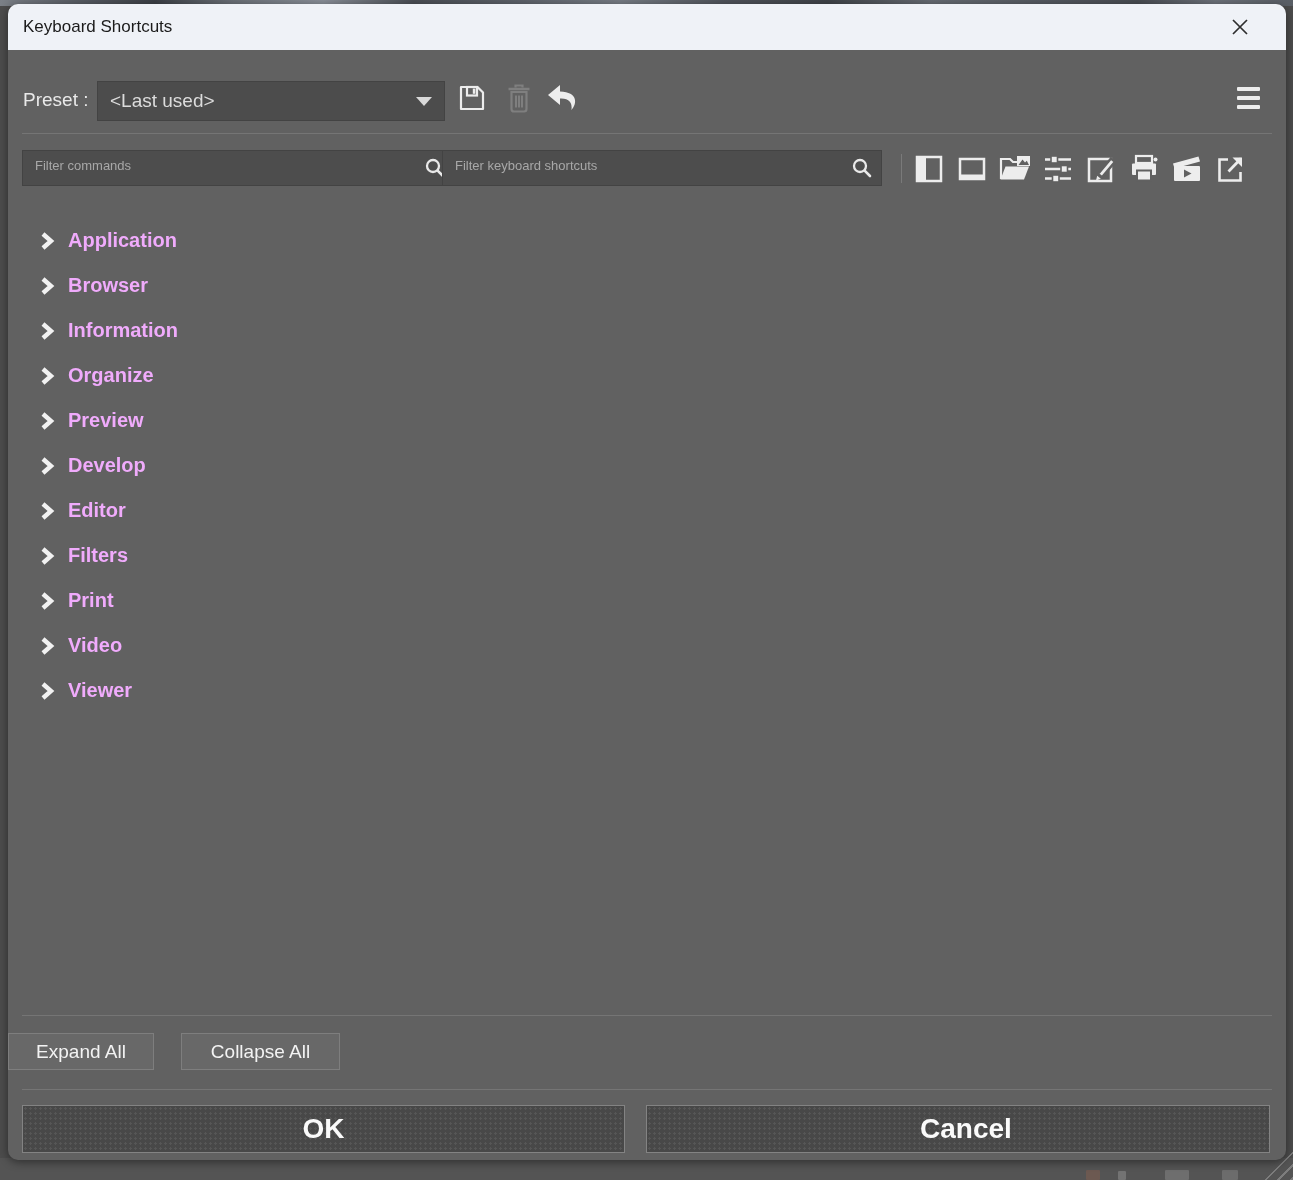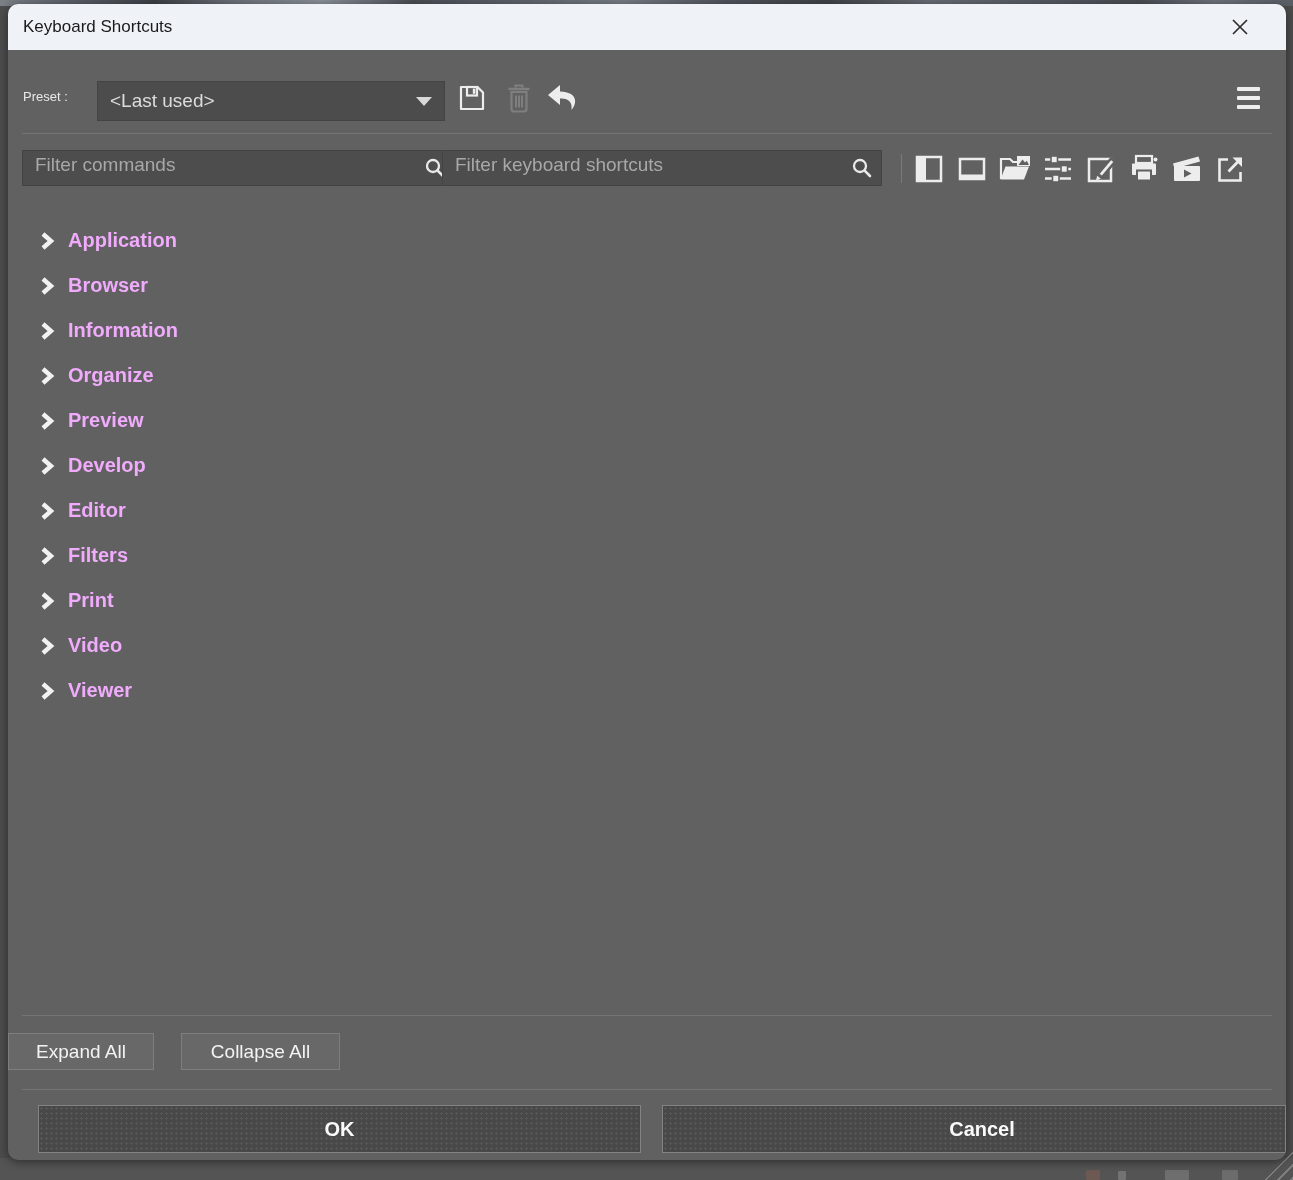--- a/index.html
+++ b/index.html
@@ -33,41 +33,41 @@
   .titlebar {
     height:46px; background:#eff2f7; display:flex; align-items:center;
     padding:0 32px 0 15px;
   }
   .titlebar .title { font-size:17px; color:#1b1b1b; }
   .close-btn {
     margin-left:auto; width:28px; height:28px; display:flex; align-items:center; justify-content:center;
     background:transparent; border:none; cursor:pointer;
   }
 
-  .row-label { position:absolute; color:#e9e9e9; font-size:13px; }
+  .row-label { position:absolute; color:#e9e9e9; font-size:19px; }
   .combo {
     position:absolute; left:89px; top:77px; width:348px; height:40px;
     background:#4c4c4c; border:1px solid #434343;
     display:flex; align-items:center; padding:0 12px; cursor:pointer;
   }
   .combo .combo-value { color:#dcdcdc; font-size:19px; flex:1; }
   .combo .arrow-down { width:0; height:0; border-left:8px solid transparent; border-right:8px solid transparent; border-top:9px solid #d9d9d9; }
 
   .icon-btn { position:absolute; background:transparent; border:none; cursor:pointer; padding:0; line-height:0; }
   .icon-btn.disabled { cursor:default; }
 
   .hamburger { display:flex; flex-direction:column; gap:5px; }
   .hamburger span { display:block; width:23px; height:4px; background:#ededed; border-radius:1px; }
 
   .sep { position:absolute; left:14px; right:14px; height:1px; background:#757575; }
 
   .filter-wrap { position:absolute; height:36px; }
   .filter-wrap input {
     width:100%; height:100%; background:#4d4d4d; border:1px solid #434343;
-    color:#e6e6e6; font-size:19px; font-family:"Liberation Sans", sans-serif;
+    color:#e6e6e6; font-size:13px; font-family:"Liberation Sans", sans-serif;
     padding:0 42px 6px 12px; outline:none;
   }
   .filter-wrap input::placeholder { color:#a8a8a8; opacity:1; }
   .filter-wrap .search-glyph { position:absolute; right:9px; top:7px; pointer-events:none; }
 
   .vdivider { position:absolute; width:1px; background:#7a7a7a; }
 
   .mode-toolbar { position:absolute; left:905px; top:149px; display:flex; gap:12px; }
   .mode-toolbar .icon-btn { position:static; width:31px; height:32px; display:flex; align-items:center; justify-content:center; }
 
@@ -79,21 +79,21 @@
   .small-btn {
     position:absolute; height:37px; background:#686868; border:1px solid #7e7e7e;
     color:#f3f3f3; font-size:19px; font-family:"Liberation Sans", sans-serif; cursor:pointer;
   }
   .big-btn {
     position:absolute; height:48px; top:1101px;
     background-color:#484848;
     background-image:radial-gradient(rgba(255,255,255,.08) 1px, transparent 1.3px);
     background-size:5px 5px;
     border:1px solid #838383;
-    color:#fafafa; font-size:20px; font-weight:bold; font-family:"Liberation Sans", sans-serif; cursor:pointer;margin-left:16px;
+    color:#fafafa; font-size:28px; font-weight:bold; font-family:"Liberation Sans", sans-serif; cursor:pointer;
   }
   svg { display:block; }
 </style>
 </head>
 <body>
 
 <div class="backdrop-photo-strip"></div>
 <div class="backdrop-bottom-strip">
   <span class="ghost-icon" style="left:1086px; top:12px; width:14px; height:10px; background:#8a5f4e;"></span>
   <span class="ghost-icon" style="left:1118px; top:13px; width:8px; height:9px; background:#9a9a9a;"></span>

